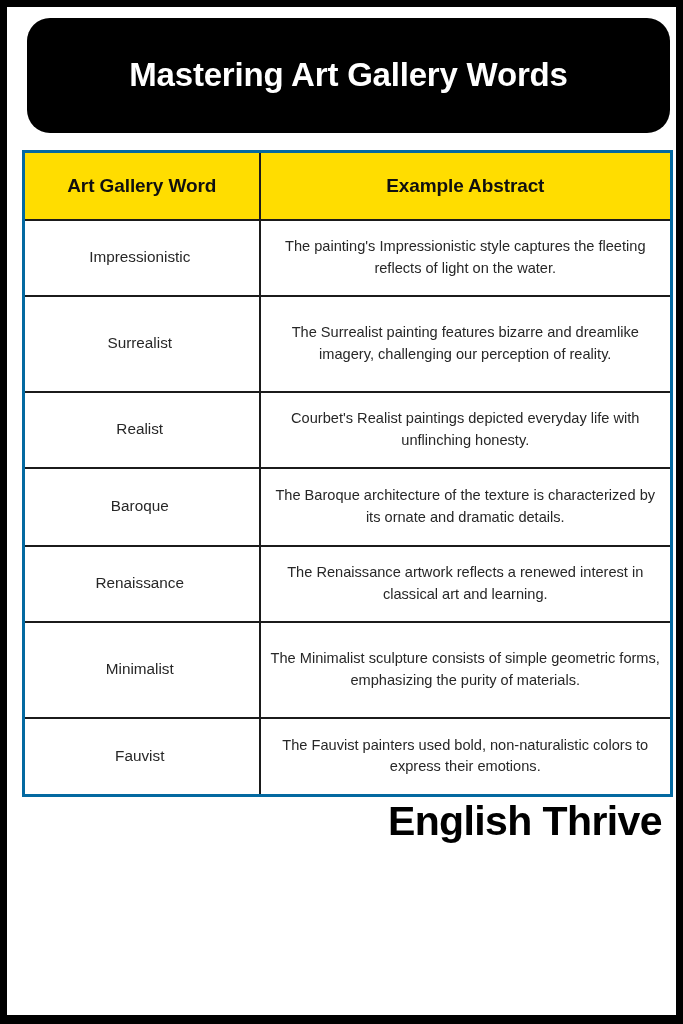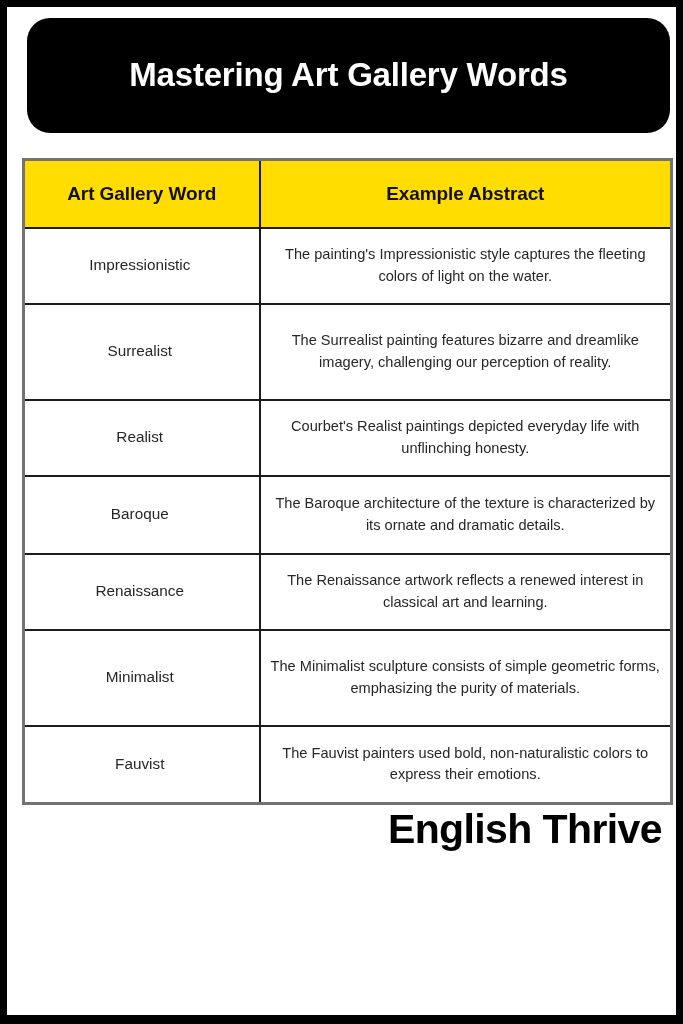--- a/index.html
+++ b/index.html
@@ -25,21 +25,21 @@
     width:100%;
     height:100%;
     background:#ffffff;
     padding:11px 12px 0 8px;
     display:flex;
     flex-direction:column;
   }
 
   
   .title-banner {
-    margin:0 0 12px 12px;
+    margin:0 0 4px 12px;
     width:643px;
     height:115px;
     background:#000000;
     border-radius:23px;
     display:flex;
     align-items:center;
     justify-content:center;
     flex:none;
   }
   .title-text {
@@ -55,21 +55,21 @@
   .table-wrap {
     margin-top:13px;
     margin-left:7px;
     width:648px;
     flex:none;
   }
   table.word-table {
     width:100%;
     border-collapse:collapse;
     table-layout:fixed;
-    border:3px solid #737373;
+    border:3px solid #0369a1;
   }
   table.word-table col.c1 { width:236px; }
   table.word-table col.c2 { width:412px; }
 
   table.word-table th,
   table.word-table td {
     border:2px solid #1b1b1b;
     text-align:center;
     vertical-align:middle;
     padding:7px 10px;
@@ -137,21 +137,21 @@
         </colgroup>
         <thead>
           <tr>
             <th>Art Gallery Word</th>
             <th>Example Abstract</th>
           </tr>
         </thead>
         <tbody id="table-body">
             <tr class="h76">
               <td class="word-cell">Impressionistic</td>
-              <td class="sentence-cell">The painting's Impressionistic style captures the fleeting colors of light on the water.</td>
+              <td class="sentence-cell">The painting's Impressionistic style captures the fleeting reflects of light on the water.</td>
             </tr>
             <tr class="h96">
               <td class="word-cell">Surrealist</td>
               <td class="sentence-cell">The Surrealist painting features bizarre and dreamlike imagery, challenging our perception of reality.</td>
             </tr>
             <tr class="h76">
               <td class="word-cell">Realist</td>
               <td class="sentence-cell">Courbet's Realist paintings depicted everyday life with unflinching honesty.</td>
             </tr>
             <tr class="h78">

